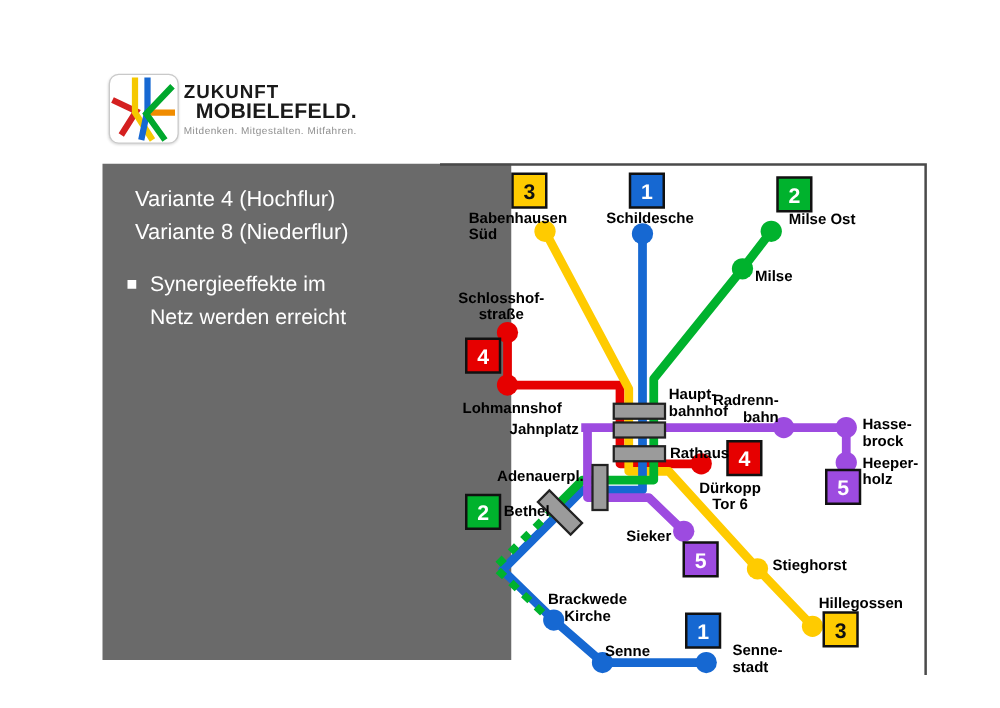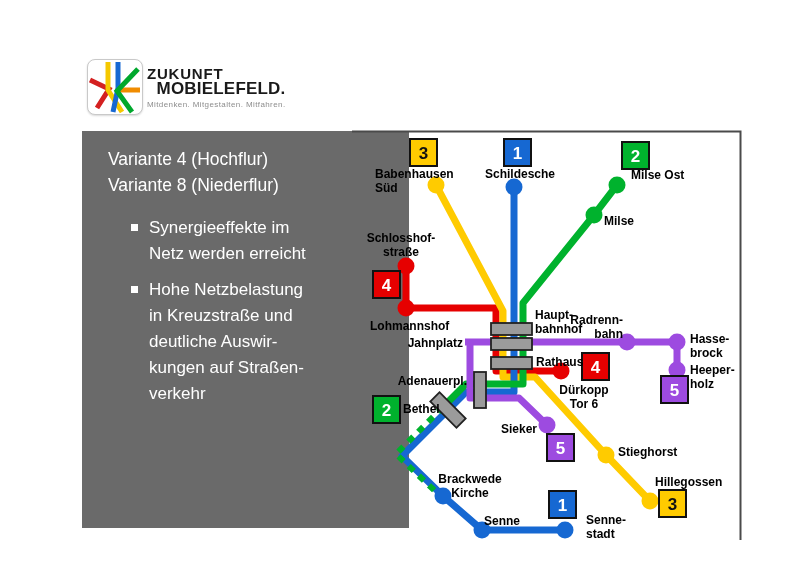--- a/index.html
+++ b/index.html
@@ -13,21 +13,21 @@
   .logo-text{margin-left:4px;padding-top:8px;}
   .logo-line1{font-size:15px;font-weight:bold;letter-spacing:.8px;line-height:14px;color:#1a1a1a;}
   .logo-line2{font-size:17px;font-weight:bold;letter-spacing:.2px;line-height:16px;color:#1a1a1a;text-align:right;}
   .logo-tagline{font-size:8px;color:#8d8d8d;letter-spacing:.4px;margin-top:3px;}
 
   
   .panel{position:absolute;left:62px;top:131px;width:327px;height:397px;
          background:#6a6a6a;color:#fff;margin-left:20px;}
   .panel-title{margin:15px 0 0 26px;font-size:17.5px;line-height:26px;white-space:pre-line;}
   .bullets{margin-top:17px;}
-  .bullet{display:flex;padding-left:49px;margin-bottom:10px;}
+  .bullet{display:flex;padding-left:20px;margin-bottom:10px;}
   .bullet-marker{width:7px;height:7px;background:#fff;margin:9px 11px 0 0;flex:none;}
   .bullet-text{font-size:17px;line-height:26px;white-space:pre-line;}
 
   
   .map-svg{position:absolute;left:0;top:0;}
 </style>
 </head>
 <body>
 
 <div class="logo">
@@ -46,28 +46,20 @@
 </div>
 
 <div class="panel">
   <div class="panel-title">Variante 4 (Hochflur)
 Variante 8 (Niederflur)</div>
   <div class="bullets">
     <div class="bullet">
       <span class="bullet-marker"></span>
       <span class="bullet-text">Synergieeffekte im
 Netz werden erreicht</span>
-    </div>
-    <div class="bullet">
-      <span class="bullet-marker"></span>
-      <span class="bullet-text">Hohe Netzbelastung
-in Kreuzstraße und
-deutliche Auswir-
-kungen auf Straßen-
-verkehr</span>
     </div>
   </div>
 </div>
 
 <svg id="map-svg" class="map-svg" width="800" height="566" viewBox="0 0 800 566">
     <path d="M352 131.5 H740.5 V540" fill="none" stroke="#4a4a4a" stroke-width="2"></path>
     <polyline points="406,266 406,308 496,308 496,371 561,371" fill="none" stroke="#e60000" stroke-width="7" stroke-linejoin="round" stroke-linecap="butt"></polyline>
     <polyline points="436,185 503,311 503,377 535,377 606,455 650,501" fill="none" stroke="#ffcb00" stroke-width="7" stroke-linejoin="round" stroke-linecap="butt"></polyline>
     <polyline points="514,187 514,392 466,392 402,456 443,496 482,530 565,530" fill="none" stroke="#1668d2" stroke-width="7" stroke-linejoin="round" stroke-linecap="butt"></polyline>
     <polyline points="617,185 594,215 523,303 523,384 466,384 447,403" fill="none" stroke="#00b22d" stroke-width="7" stroke-linejoin="round" stroke-linecap="butt"></polyline>

